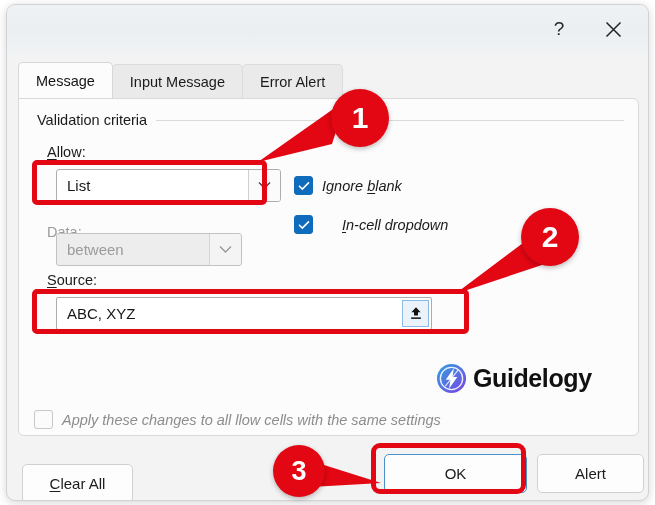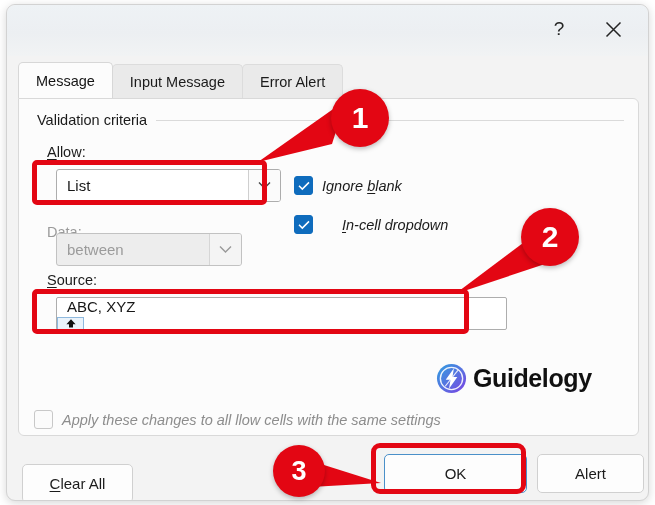--- a/index.html
+++ b/index.html
@@ -355,21 +355,21 @@
     <div class="combo disabled" id="data-combo" style="left:37px; top:134px; width:186px;">
       <div class="ctext">between</div>
       <div class="carrow">
         <svg width="13" height="9" viewBox="0 0 13 9" aria-hidden="true">
           <path d="M1 1.5 L6.5 7 L12 1.5" stroke="#999" stroke-width="1.4" fill="none"></path>
         </svg>
       </div>
     </div>
 
     <div class="fld-label" style="left:28px; top:173px;"><span class="acc">S</span>ource:</div>
-    <div id="source-box" style="left:37px; top:198px; width:451px;flex-direction:column;">
+    <div id="source-box" style="left:37px; top:198px; width:376px;">
       <div id="source-value">ABC, XYZ</div>
       <div id="range-picker-button">
         <svg width="14" height="15" viewBox="0 0 14 15" aria-hidden="true">
           <path d="M7 1.2 L11.6 6.2 L9 6.2 L9 9.6 L5 9.6 L5 6.2 L2.4 6.2 Z" fill="#121212"></path>
           <rect x="2.1" y="11.4" width="9.8" height="1.5" fill="#121212"></rect>
         </svg>
       </div>
     </div>
 
     <div class="cbrow" style="left:275px; top:77px;">

